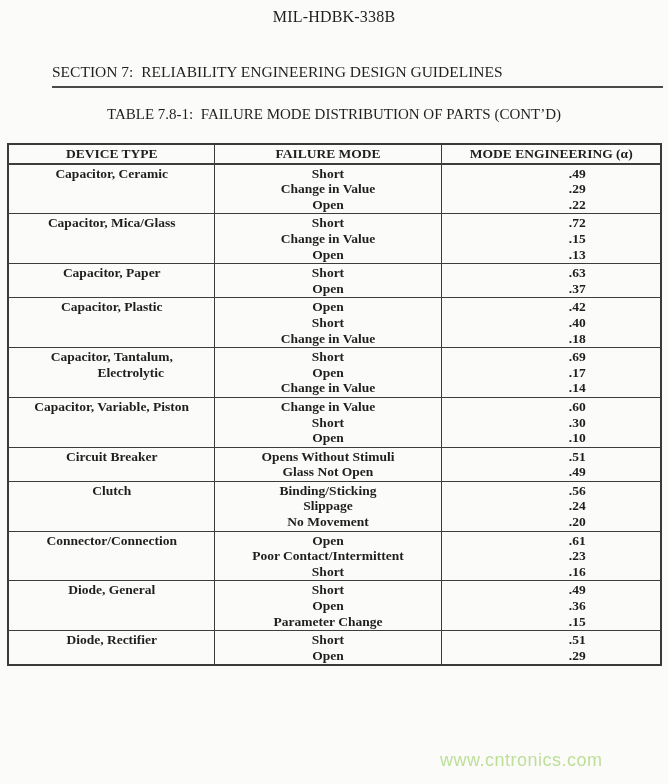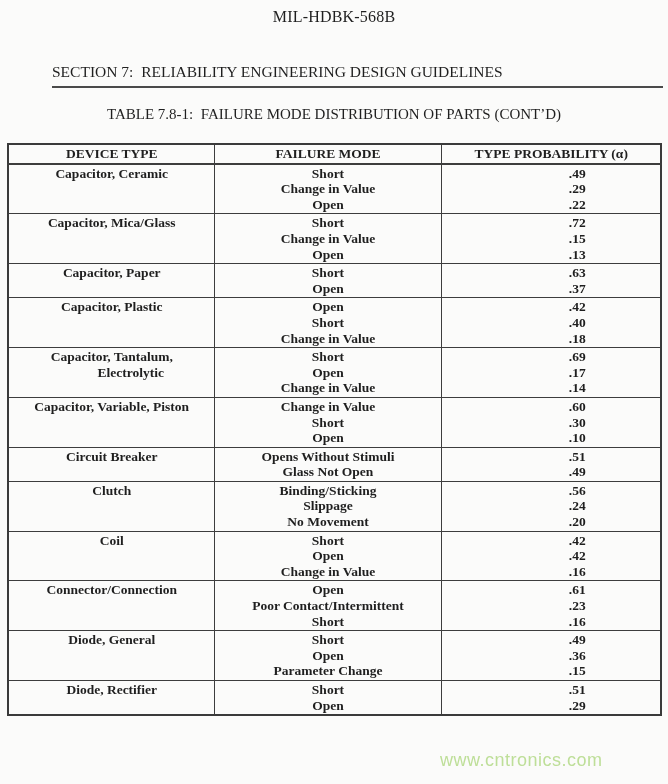--- a/index.html
+++ b/index.html
@@ -56,37 +56,37 @@
     color: rgba(152, 205, 92, 0.62);
     pointer-events: none;
     z-index: 5;
   }
 </style>
 </head>
 <body>
 
 <div class="page" data-name="document-page">
 
-  <div class="doc-title" data-name="document-title">MIL-HDBK-568B</div>
+  <div class="doc-title" data-name="document-title">MIL-HDBK-338B</div>
 
   <div class="section-heading" data-name="section-heading">SECTION 7:  RELIABILITY ENGINEERING DESIGN GUIDELINES</div>
 
   <div class="table-title" data-name="table-title">TABLE 7.8-1:  FAILURE MODE DISTRIBUTION OF PARTS (CONT’D)</div>
 
   <table class="fm-table" data-name="failure-mode-table">
     <colgroup>
       <col class="c1">
         <col class="c2">
         <col class="c3">
     </colgroup>
     <thead>
       <tr data-name="table-header-row">
         <th data-name="header-device-type">DEVICE TYPE</th>
         <th data-name="header-failure-mode">FAILURE MODE</th>
-        <th data-name="header-mode-probability">TYPE PROBABILITY (α)</th>
+        <th data-name="header-mode-probability">MODE ENGINEERING (α)</th>
       </tr>
     </thead>
     <tbody data-name="failure-table-body">
         <tr data-name="table-row">
           <td data-name="device-type-cell">
             <div data-name="device-type-label">Capacitor, Ceramic</div>
           </td>
           <td data-name="failure-mode-cell">
             <div data-name="failure-mode-line">Short</div>
             <div data-name="failure-mode-line">Change in Value</div>
@@ -195,35 +195,20 @@
             <div data-name="failure-mode-line">No Movement</div>
           </td>
           <td data-name="mode-probability-cell">
             <div data-name="mode-probability-value">.56</div>
             <div data-name="mode-probability-value">.24</div>
             <div data-name="mode-probability-value">.20</div>
           </td>
         </tr>
         <tr data-name="table-row">
           <td data-name="device-type-cell">
-            <div data-name="device-type-label">Coil</div>
-          </td>
-          <td data-name="failure-mode-cell">
-            <div data-name="failure-mode-line">Short</div>
-            <div data-name="failure-mode-line">Open</div>
-            <div data-name="failure-mode-line">Change in Value</div>
-          </td>
-          <td data-name="mode-probability-cell">
-            <div data-name="mode-probability-value">.42</div>
-            <div data-name="mode-probability-value">.42</div>
-            <div data-name="mode-probability-value">.16</div>
-          </td>
-        </tr>
-        <tr data-name="table-row">
-          <td data-name="device-type-cell">
             <div data-name="device-type-label">Connector/Connection</div>
           </td>
           <td data-name="failure-mode-cell">
             <div data-name="failure-mode-line">Open</div>
             <div data-name="failure-mode-line">Poor Contact/Intermittent</div>
             <div data-name="failure-mode-line">Short</div>
           </td>
           <td data-name="mode-probability-cell">
             <div data-name="mode-probability-value">.61</div>
             <div data-name="mode-probability-value">.23</div>

